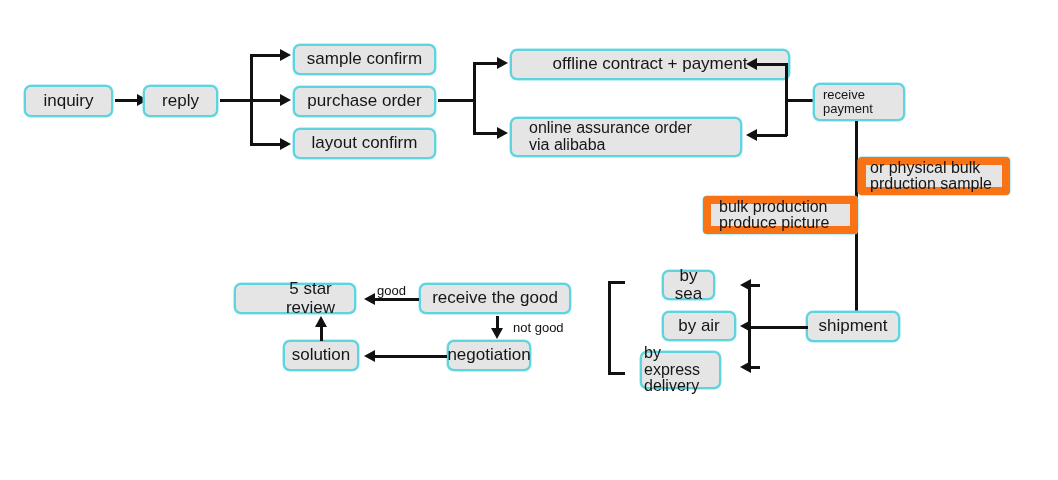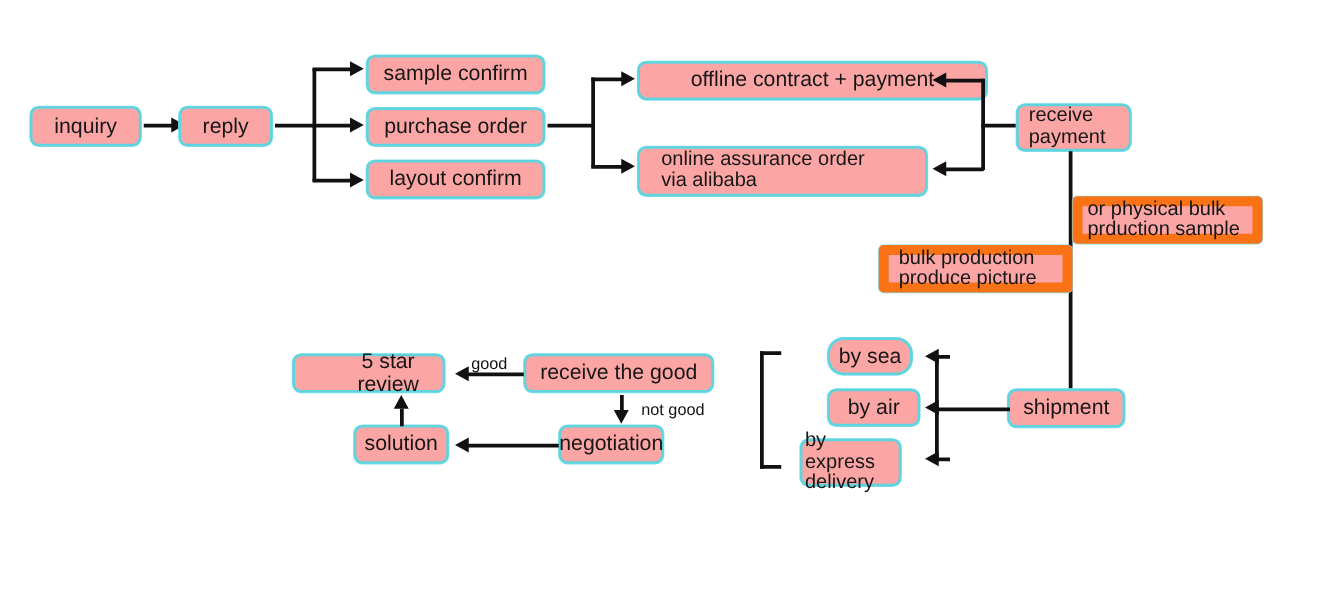--- a/index.html
+++ b/index.html
@@ -12,21 +12,21 @@
     width: 1058px;
     height: 480px;
     background: #ffffff;
     font-family: "Liberation Sans", sans-serif;
     overflow: hidden;
   }
   
   .node {
     position: absolute;
     box-sizing: border-box;
-    background: #fca5a5;
+    background: #e5e5e5;
     border: 2px solid #5fd4de;
     border-radius: 7px;
     color: #161616;
     font-size: 17px;
     line-height: 1.06;
     display: flex;
     align-items: center;
     justify-content: center;
     text-align: center;
     white-space: pre-line;
@@ -134,21 +134,21 @@
 
   <div class="hline" style="left:785px; top:99px; width:29px;"></div>
   <div class="vline" style="left:785px; top:63px; height:73px;"></div>
 
   <div class="hline" style="left:756px; top:63px; width:31px;"></div>
   <div class="arrow left" style="left:746px; top:58px;"></div>
 
   <div class="hline" style="left:756px; top:134px; width:31px;"></div>
   <div class="arrow left" style="left:746px; top:129px;"></div>
 
-  <div class="node left-align" style="left:813px; top:83px; width:92px; height:38px; padding-left:8px; font-size:16px;">receive
+  <div class="node left-align" style="left:813px; top:83px; width:92px; height:38px; padding-left:8px; font-size:13px;">receive
 payment</div>
 
   <div class="vline" style="left:855px; top:121px; height:190px;"></div>
 
   <div class="node tight" style="left:858px; top:157px; width:152px; height:38px; padding-left:4px; font-size:16px;">or physical bulk
 prduction sample</div>
   <div class="node tight" style="left:703px; top:196px; width:155px; height:38px; padding-left:8px; font-size:16px;">bulk production
 produce picture</div>
 
   <div class="node" style="left:806px; top:311px; width:94px; height:31px;">shipment</div>
@@ -157,21 +157,21 @@
   <div class="vline" style="left:748px; top:284px; height:84px;"></div>
 
   <div class="hline" style="left:748px; top:284px; width:12px;"></div>
   <div class="arrow left" style="left:740px; top:279px;"></div>
 
   <div class="arrow left" style="left:740px; top:320px;"></div>
 
   <div class="hline" style="left:748px; top:366px; width:12px;"></div>
   <div class="arrow left" style="left:740px; top:361px;"></div>
 
-  <div class="node" style="left:662px; top:270px; width:68px; height:30px;border-radius:13px;">by sea</div>
+  <div class="node" style="left:662px; top:270px; width:53px; height:30px;">by sea</div>
   <div class="node" style="left:662px; top:311px; width:74px; height:30px;">by air</div>
   <div class="node left-align" style="left:640px; top:351px; width:81px; height:38px; padding-left:2px; font-size:16px;">by express
 delivery</div>
 
   <div class="bracket" style="left:608px; top:281px; width:17px; height:94px;"></div>
 
   <div class="node" style="left:419px; top:283px; width:152px; height:31px;">receive the good</div>
 
   <div class="hline" style="left:373px; top:298px; width:46px;"></div>
   <div class="arrow left" style="left:364px; top:293px;"></div>

